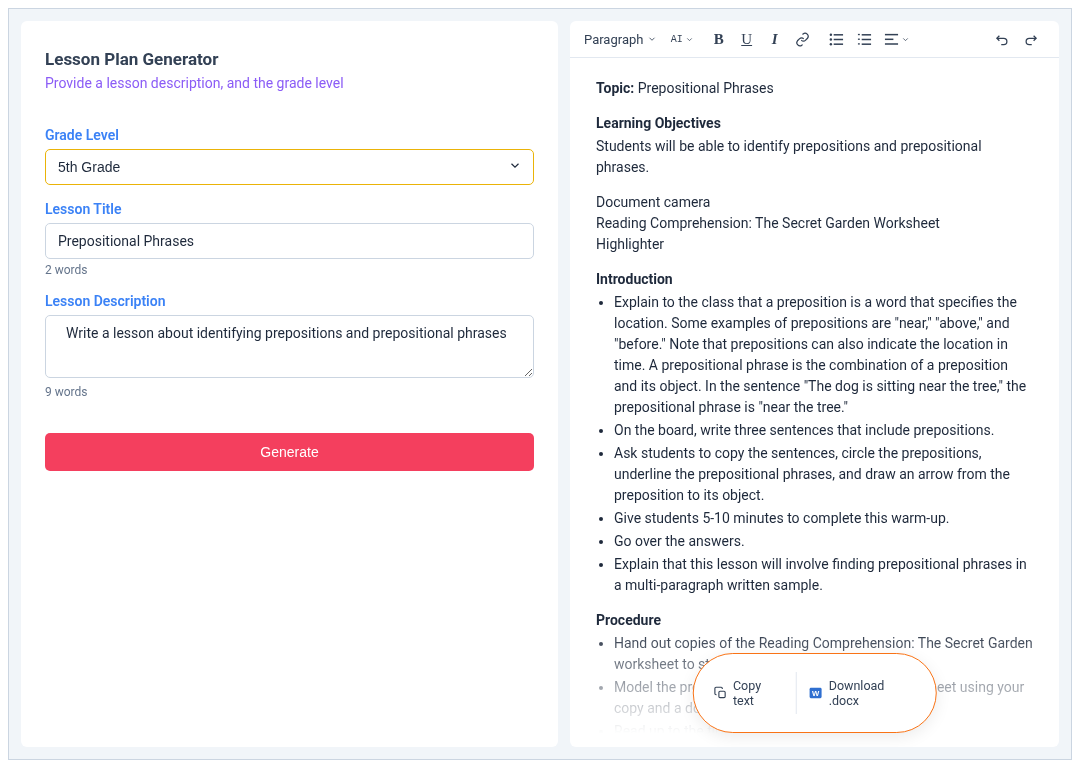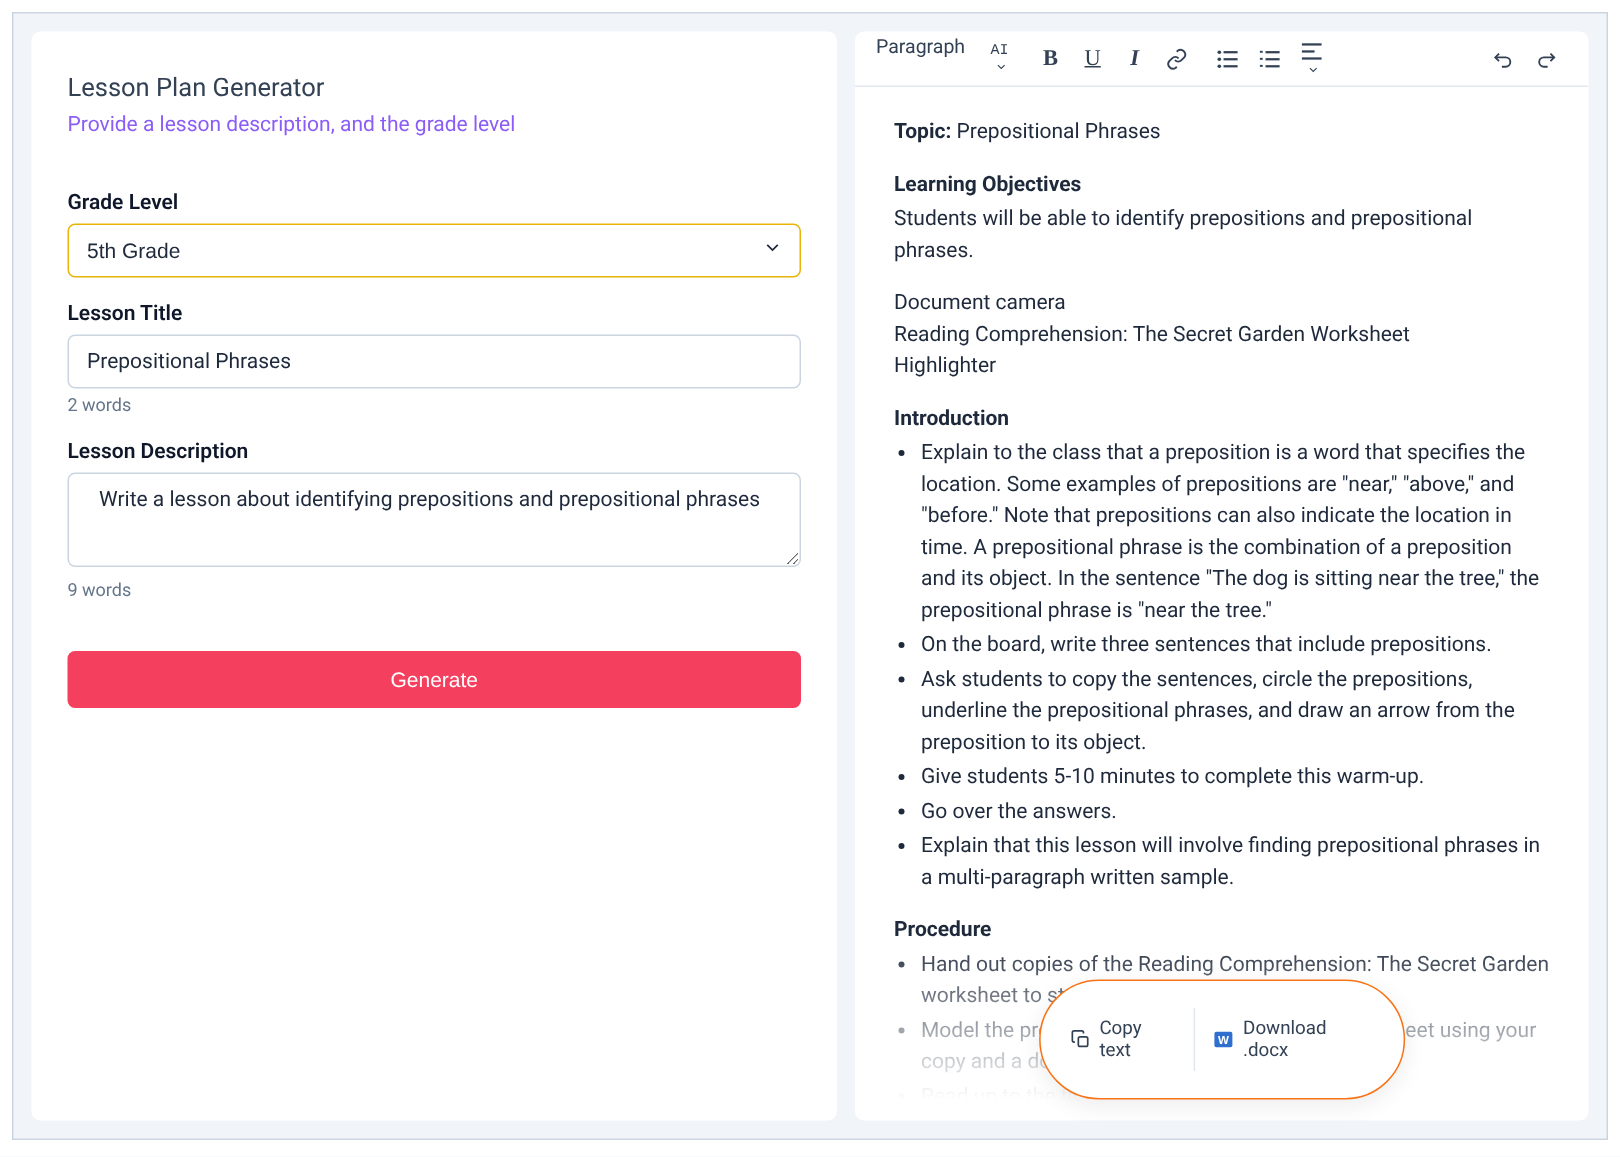--- a/index.html
+++ b/index.html
@@ -1,35 +1,35 @@
 <!DOCTYPE html>
 <html><head>
 <meta charset="utf-8">
 <style>
 * { box-sizing: border-box; margin: 0; padding: 0; }
 body { font-family: -apple-system, BlinkMacSystemFont, "Segoe UI", Roboto, Helvetica, Arial, sans-serif; background: #fff; padding: 8px; font-size: 14px; color: #1e293b; }
 .outer { border: 1px solid #cbd5e1; background: #f1f5f9; padding: 12px; display: flex; gap: 12px; height: 752px; }
 .panel { flex: 1; background: #fff; border-radius: 6px; display: flex; flex-direction: column; overflow: hidden; }
 .panel.left { padding: 28px 24px; }
 .panel.right { padding: 0; position: relative; }
-h1 { font-size: 17px; font-weight: 400; color: #334155; margin-bottom: 6px; }
+h1 { font-size: 17px; font-weight: 700; color: #334155; margin-bottom: 6px; }
 .subtitle { color: #8b5cf6; margin-bottom: 36px; }
 .form-group { margin-bottom: 16px; }
-.label { font-weight: 600; color: #0f172a; margin-bottom: 6px; display: block; font-size: 14px; }
+.label { font-weight: 600; color: #3b82f6; margin-bottom: 6px; display: block; font-size: 14px; }
 .select-wrap { position: relative; }
 select { width: 100%; padding: 9px 12px; border: 1px solid #eab308; border-radius: 5px; background: #fff; font-size: 14px; appearance: none; color: #1e293b; }
 .chev { position: absolute; right: 12px; top: 50%; transform: translateY(-50%); pointer-events: none; }
 .chev svg { width: 14px; height: 14px; stroke: #1e293b; stroke-width: 2; fill: none; }
 input[type=text], textarea { width: 100%; padding: 9px 12px; border: 1px solid #cbd5e1; border-radius: 5px; font-size: 14px; font-family: inherit; color: #1e293b; }
 textarea { resize: vertical; height: 63px; padding-left: 20px; }
 .hint { color: #64748b; font-size: 12px; margin-top: 4px; }
 .btn { display: inline-block; padding: 11px 16px; background: #f43f5e; color: #fff; border: none; border-radius: 5px; font-size: 14px; cursor: pointer; margin-top: 18px; }
 
 .toolbar { display: flex; align-items: center; gap: 2px; padding: 5px 10px; border-bottom: 1px solid #e2e8f0; flex-wrap: wrap; }
-.tbtn { display: inline-flex; align-items: center; justify-content: center; min-width: 26px; height: 26px; padding: 0 4px; border-radius: 4px; cursor: pointer; color: #334155; font-size: 13px; flex-direction: column; }
+.tbtn { display: inline-flex; align-items: center; justify-content: center; min-width: 26px; height: 26px; padding: 0 4px; border-radius: 4px; cursor: pointer; color: #334155; font-size: 13px; }
 .tbtn svg { width: 15px; height: 15px; stroke: #334155; stroke-width: 2; fill: none; }
 .tbtn.fill svg { fill: #334155; stroke: none; }
 .tgroup { display: flex; gap: 2px; margin-right: 6px; }
 .para { font-size: 13px; padding-right: 2px; }
 
 .editor { padding: 20px 26px 100px; overflow-y: auto; flex: 1; line-height: 1.5; mask-image: linear-gradient(to bottom, #000 80%, transparent 98%); -webkit-mask-image: linear-gradient(to bottom, #000 82%, transparent 98%); }
 .editor p { margin-bottom: 14px; }
 .editor .section-head { font-weight: 700; margin-top: 14px; margin-bottom: 2px; }
 .editor ul { list-style: disc; padding-left: 18px; margin-bottom: 12px; }
 .editor li { margin-bottom: 2px; }

